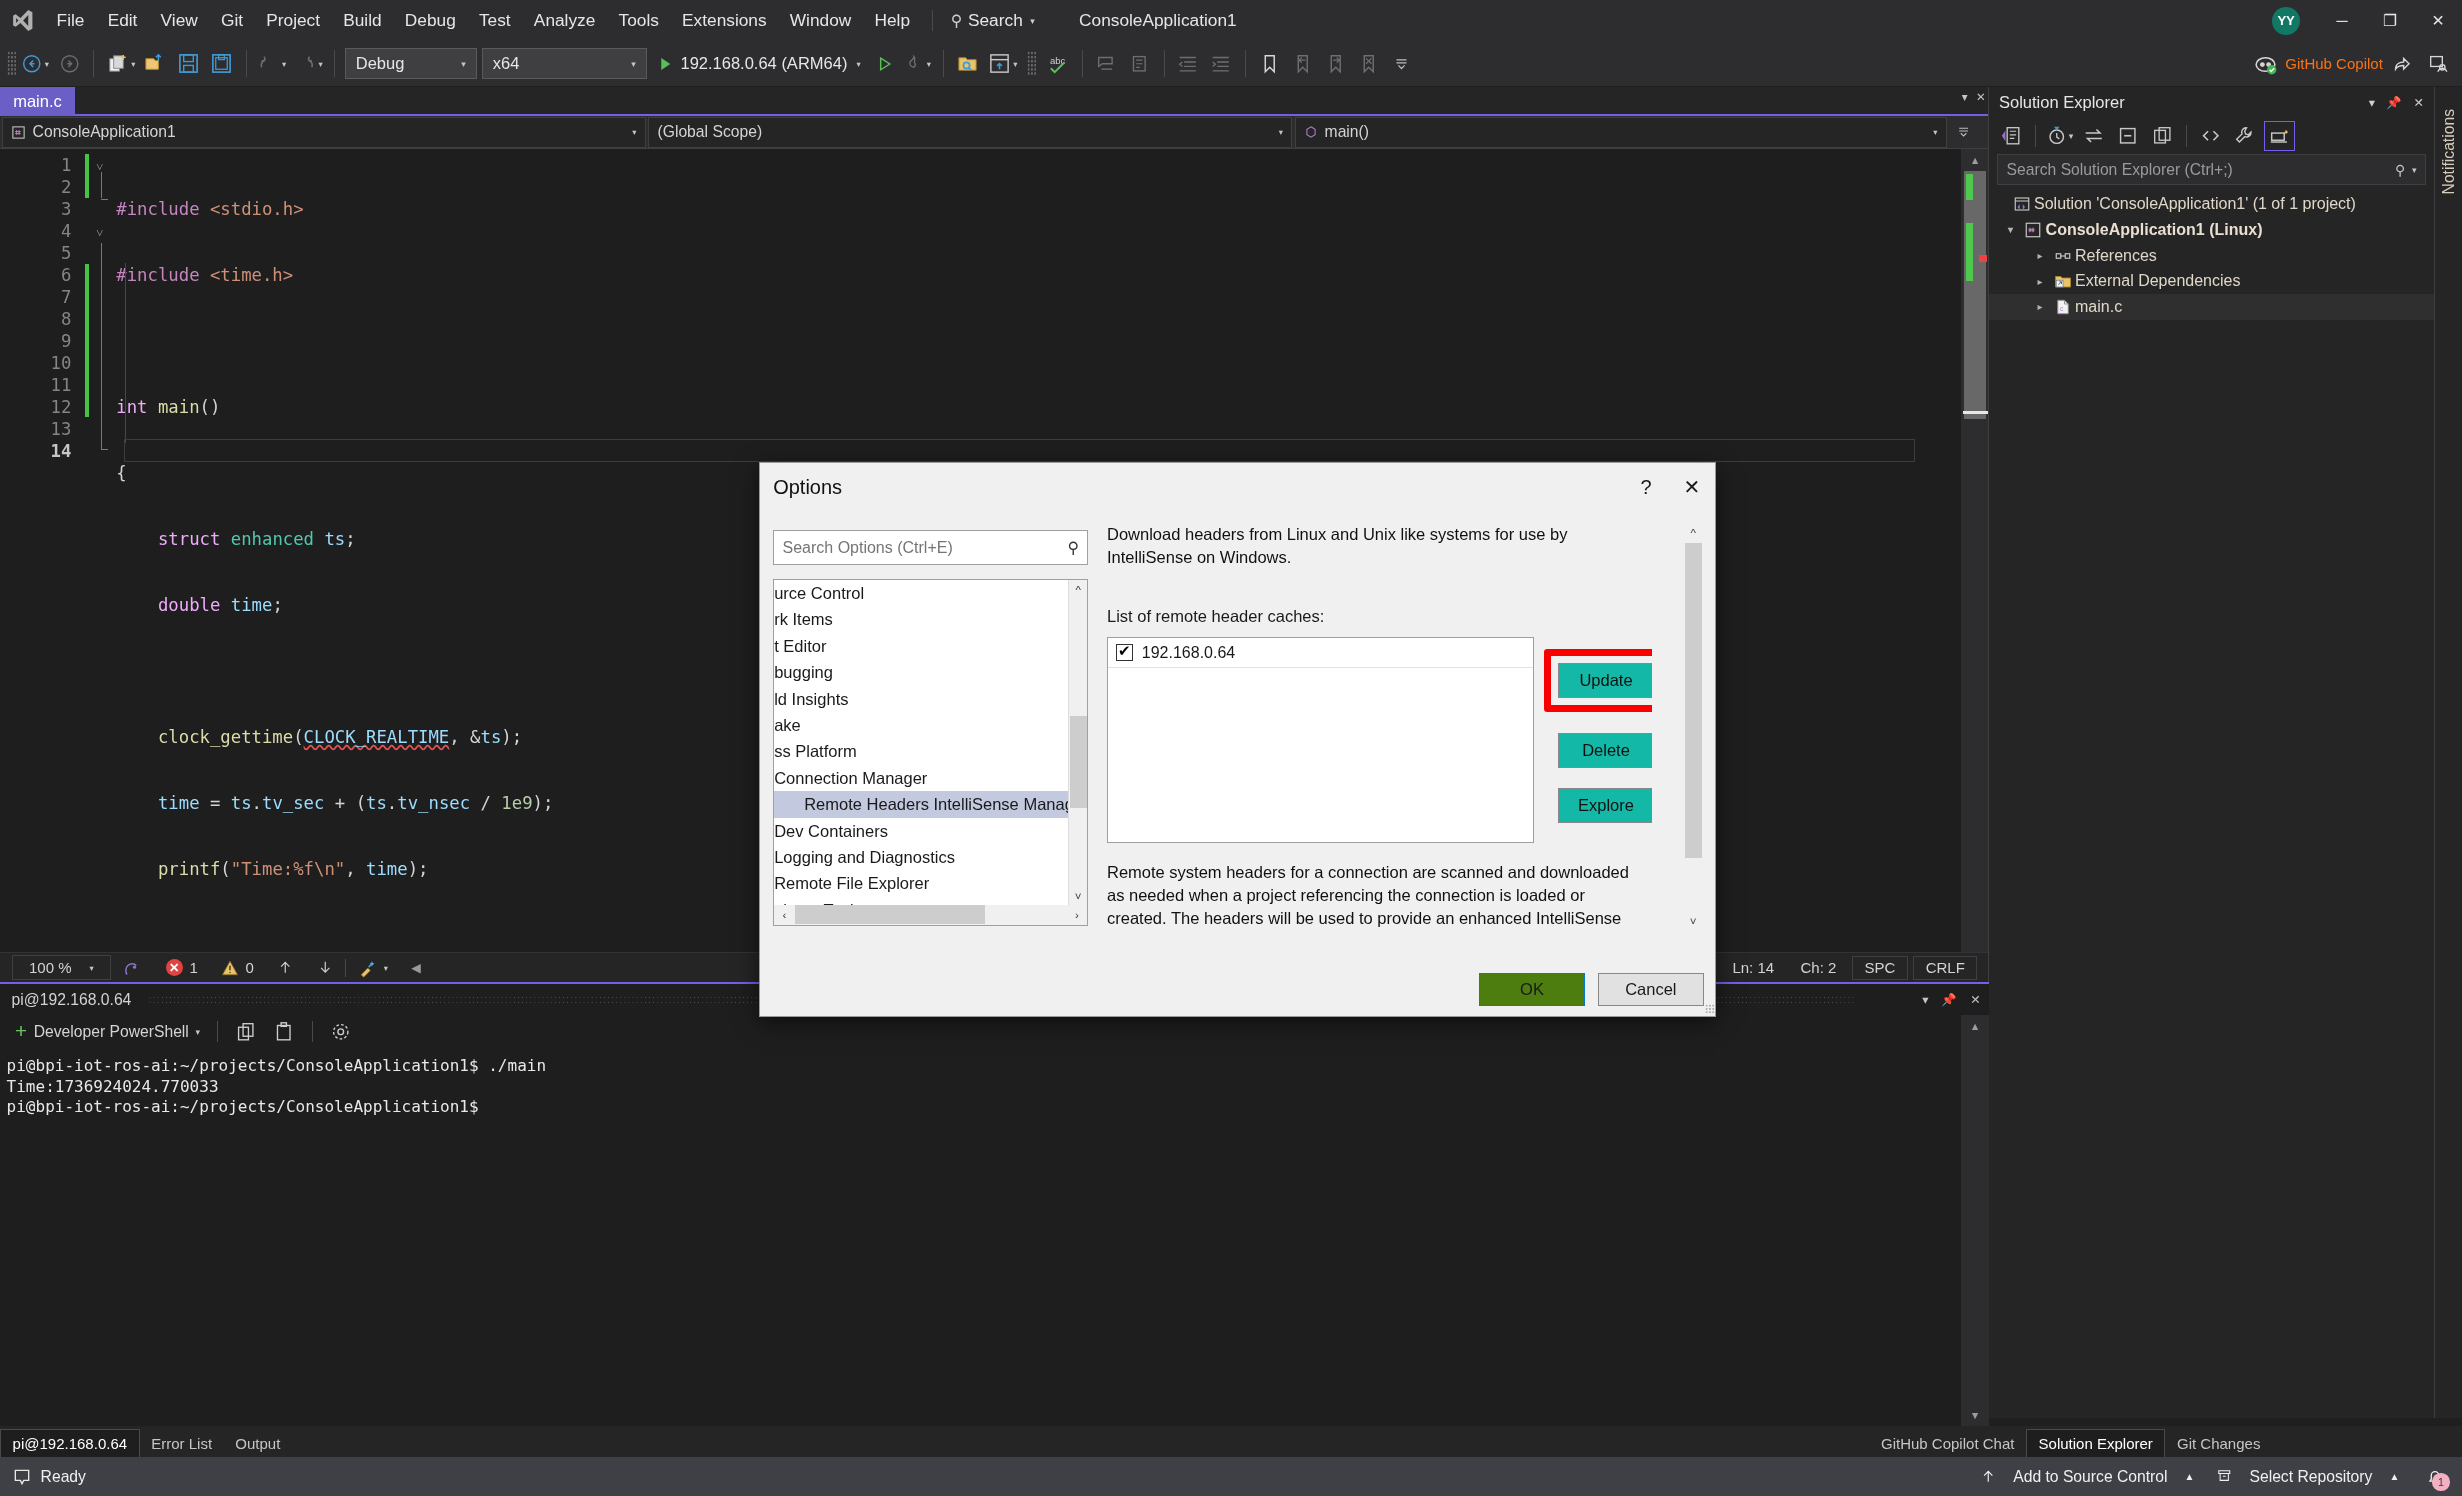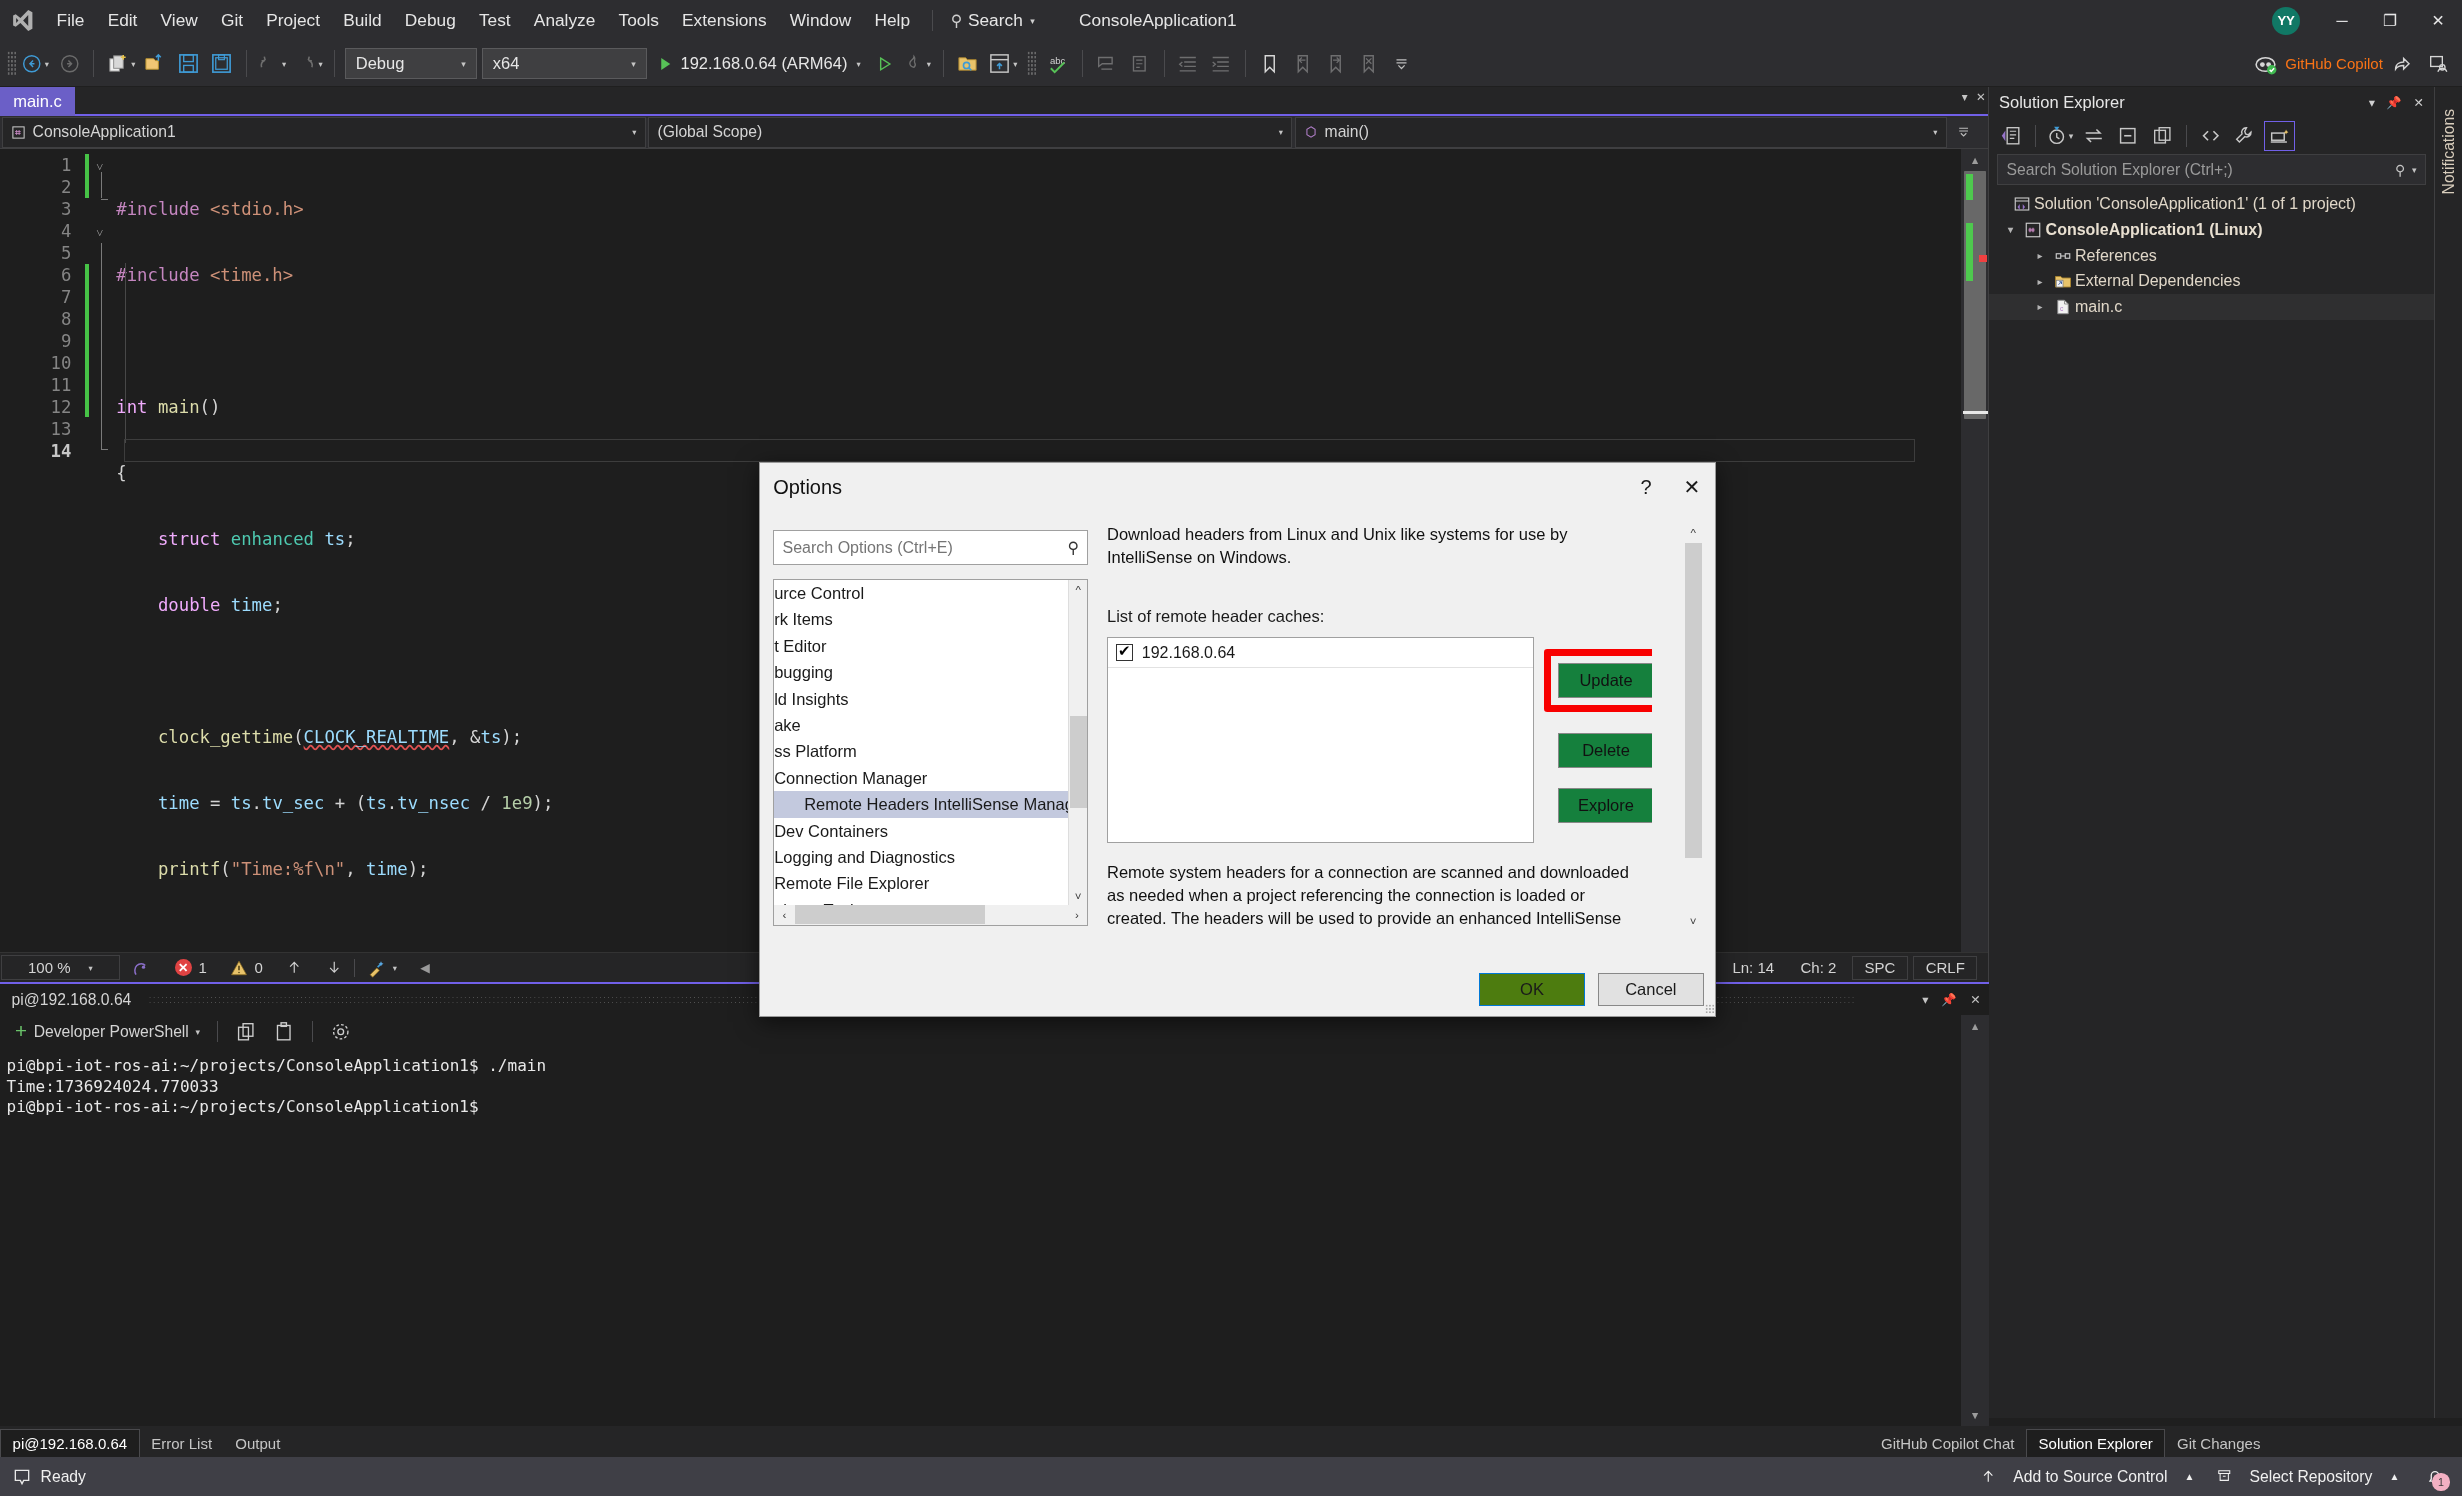--- a/index.html
+++ b/index.html
@@ -110,21 +110,21 @@
   .ed-vscroll .arw { height:21.5px; display:flex; align-items:center; justify-content:center; color:#9c9c9c; font-size:10.7px; }
   .ed-thumb { position:absolute; left:3.3px; width:21.5px; background:#686868; border-radius:0.8px; }
   .ed-mark-green { position:absolute; left:5px; width:7.4px; background:#4ec94e; }
   .ed-mark-red   { position:absolute; right:1.7px; width:8.3px; height:7.4px; background:#f04040; }
   .ed-mark-white { position:absolute; left:1.7px; width:25px; height:3.3px; background:#e8e8e8; }
 
   .ed-status {
     position:absolute; bottom:0; left:0; width:1989px; height:30px; background:#252526;
     display:flex; align-items:center; color:#d4d4d4; font-size:15px; border-top:0.8px solid #333;
   }
-  .zoom-combo { display:flex; align-items:center; gap:18px; padding:0 26px; height:25px; border:0.8px solid #3f3f41; margin-left:1px; }
+  .zoom-combo { display:flex; align-items:center; gap:18px; padding:0 16px; height:25px; border:0.8px solid #3f3f41; margin-left:12px; }
   .st-item { display:flex; align-items:center; gap:6.6px; padding:0 11.6px; }
   .badge-err { width:17.3px; height:17.3px; border-radius:50%; background:#e04343; color:#fff; font-size:12.4px; display:flex; align-items:center; justify-content:center; font-weight:bold; }
   .ed-status-right { margin-left:auto; display:flex; align-items:center; }
   .ed-status-right .cell { padding:0 13.2px; font-size:15px; }
   .ed-status-right .boxcell { padding:2.5px 11.6px; border:0.8px solid #3f3f41; margin:0 2.5px; font-size:15px; }
 
   
   .sln-panel { position:absolute; right:28px; top:87px; width:446px; height:1331px; background:#252526; border-left:0.8px solid #3f3f41; }
   .sln-header { height:31px; display:flex; align-items:center; padding:0 10px; color:#e6e6e6; font-size:16.5px; }
   .sln-header .hdr-btns { margin-left:auto; display:flex; align-items:center; gap:11.6px; color:#d0d0d0; font-size:12.4px; }
@@ -233,21 +233,21 @@
   .opt-desc { font-size:16.5px; line-height:23px; color:#111; width:528px; }
   .opt-label { font-size:16.5px; margin-top:38px; }
   .cache-list {
     margin-top:11.6px; width:427px; height:206px; background:#fff; border:0.8px solid #a0a0a0;
   }
   .cache-row { height:30px; display:flex; align-items:center; gap:9px; padding-left:8.3px; border-bottom:0.8px solid #e2e2e2; font-size:16px; }
   .chk { width:16.5px; height:16.5px; border:0.8px solid #333; background:#fff; position:relative; }
   .chk:after { content:"\2714"; position:absolute; left:0.8px; top:-3.3px; font-size:15px; color:#000; }
   .opt-btn-col { position:absolute; left:451px; top:25.6px; width:96px; }
   .opt-btn {
-    width:96px; height:35px; background:#15803d; border:0.8px solid #888;
+    width:96px; height:35px; background:#14b8a6; border:0.8px solid #888;
     font-size:16.5px; display:flex; align-items:center; justify-content:center; color:#111;
   }
   .hl-box {
     position:absolute; left:-14px; top:-14px; width:124px; height:63px;
     border:7.4px solid #f80000; border-radius:3.3px; pointer-events:none;
   }
   .opt-para { margin-top:18px; font-size:16.5px; line-height:23px; width:528px; color:#111; }
 
   .opt-rscroll { position:absolute; right:11.6px; top:11.6px; width:20.6px; height:408px; background:#f0f0f0; }
   .opt-rscroll .a { height:20.6px; display:flex; align-items:center; justify-content:center; font-size:11.6px; color:#3a3a3a; }

